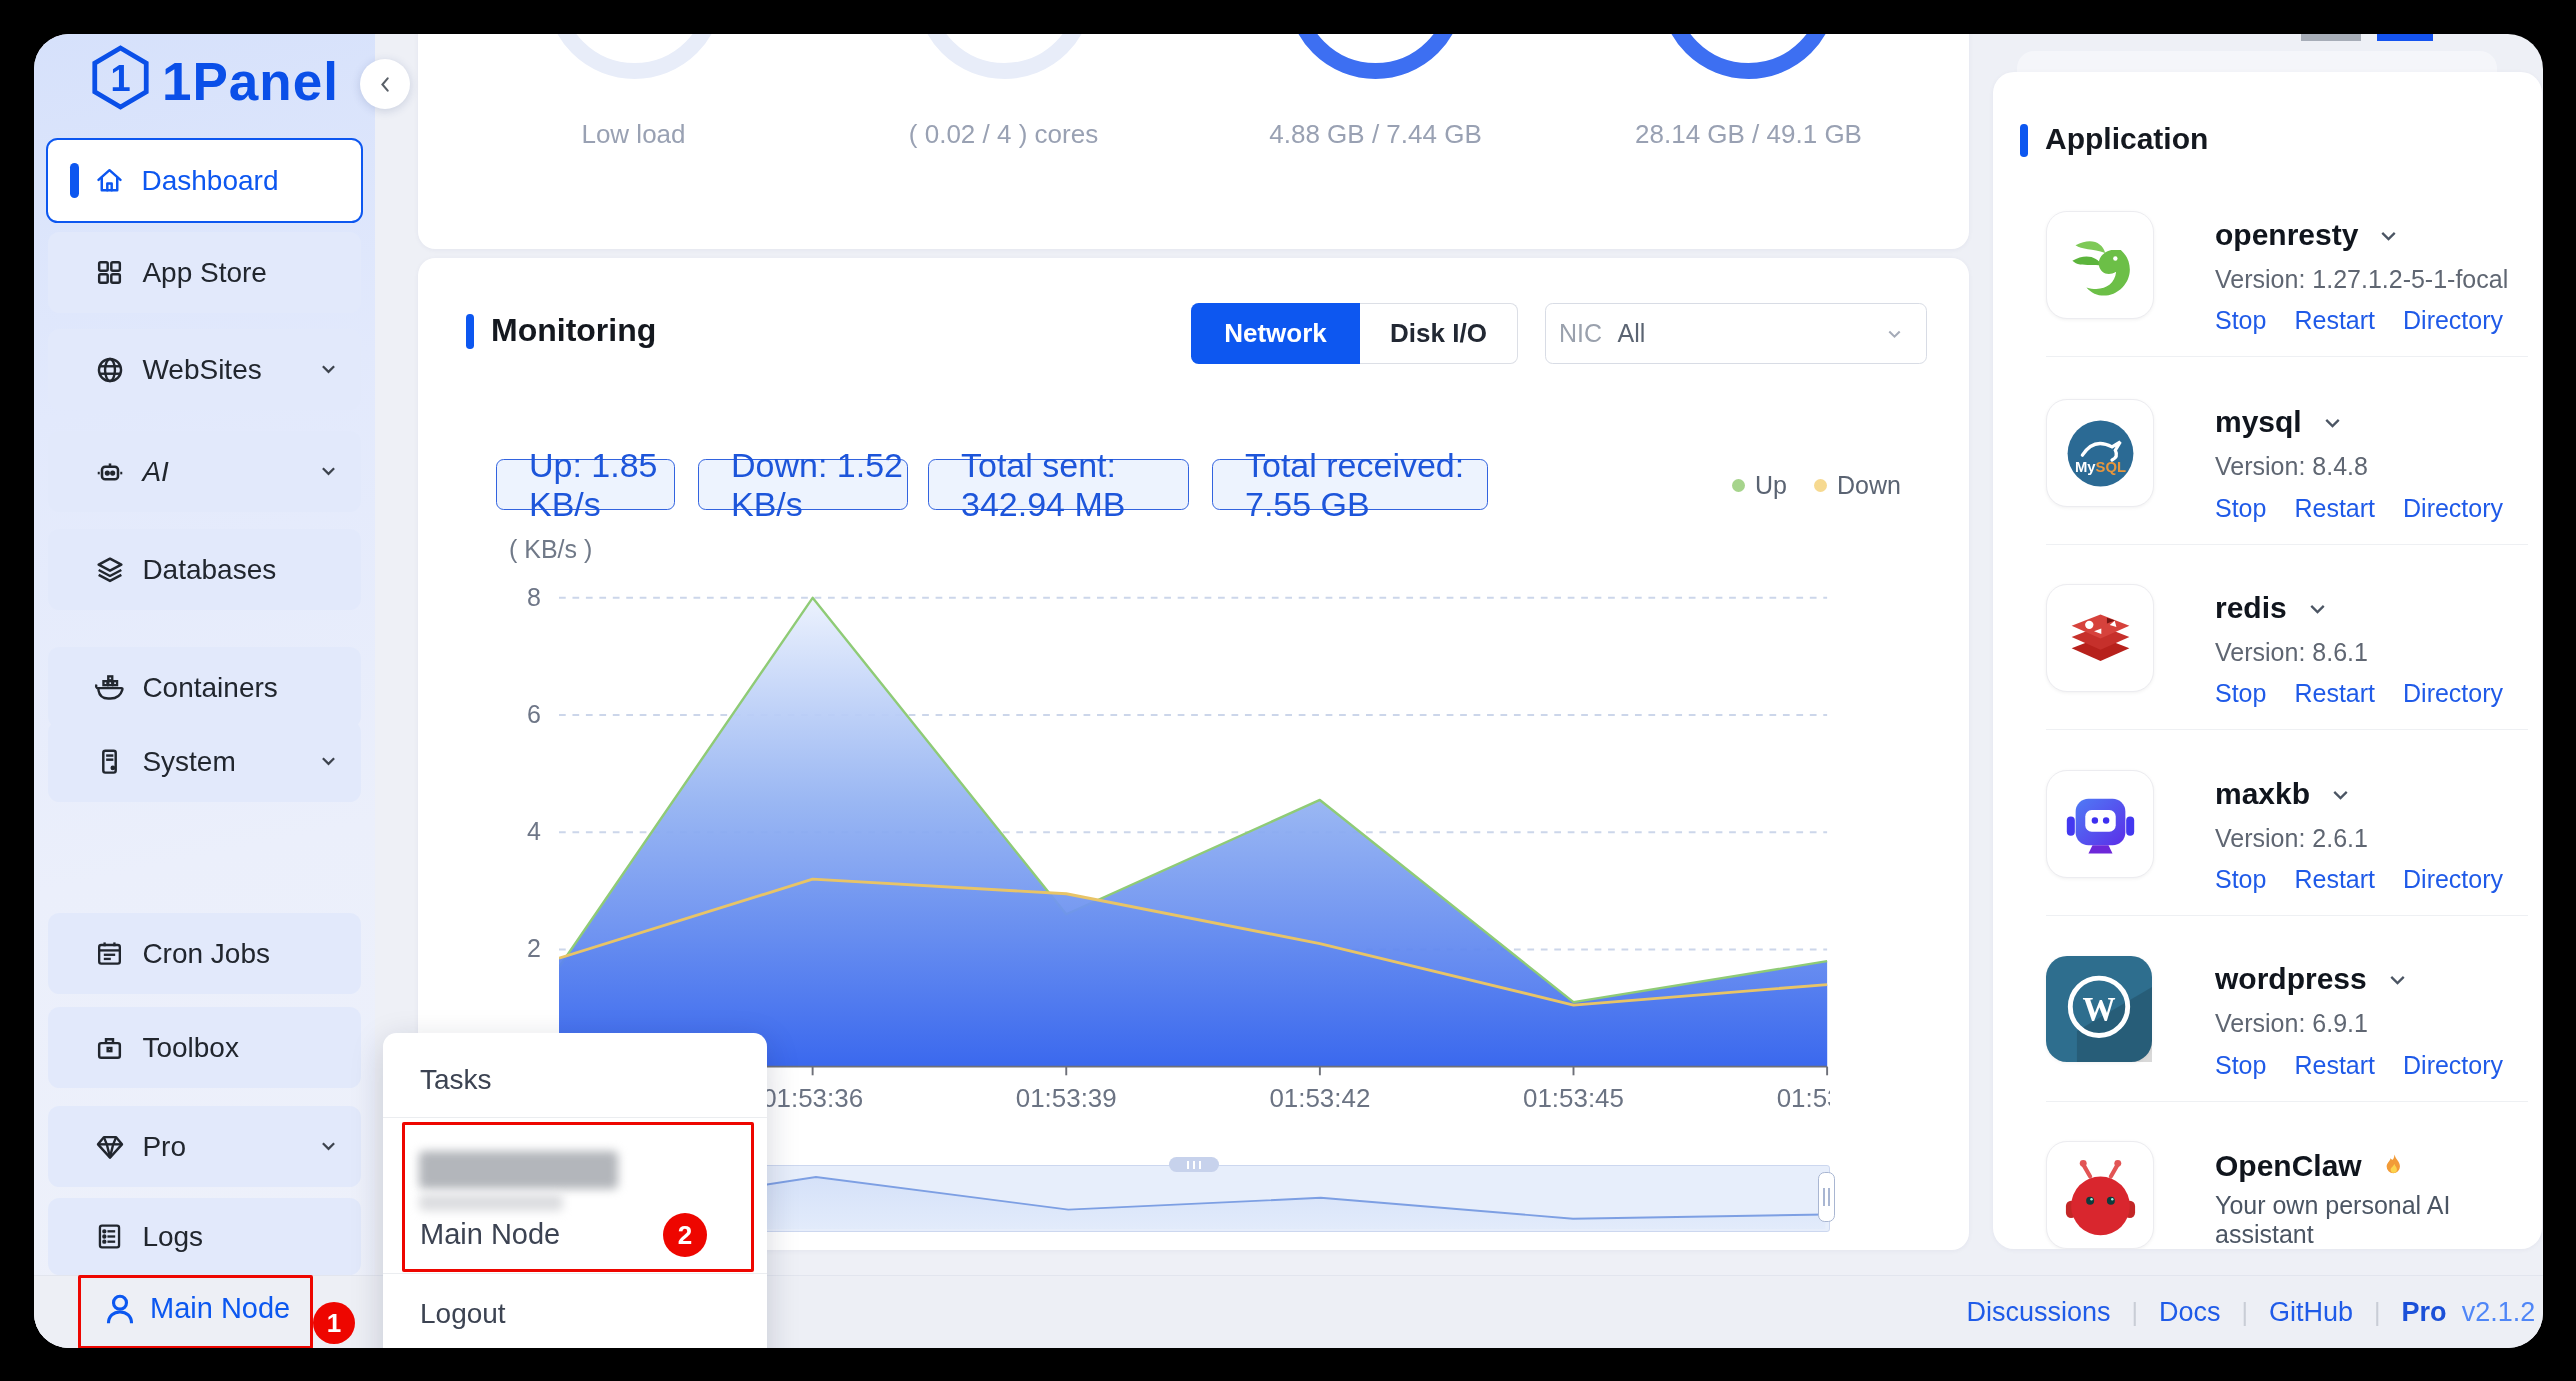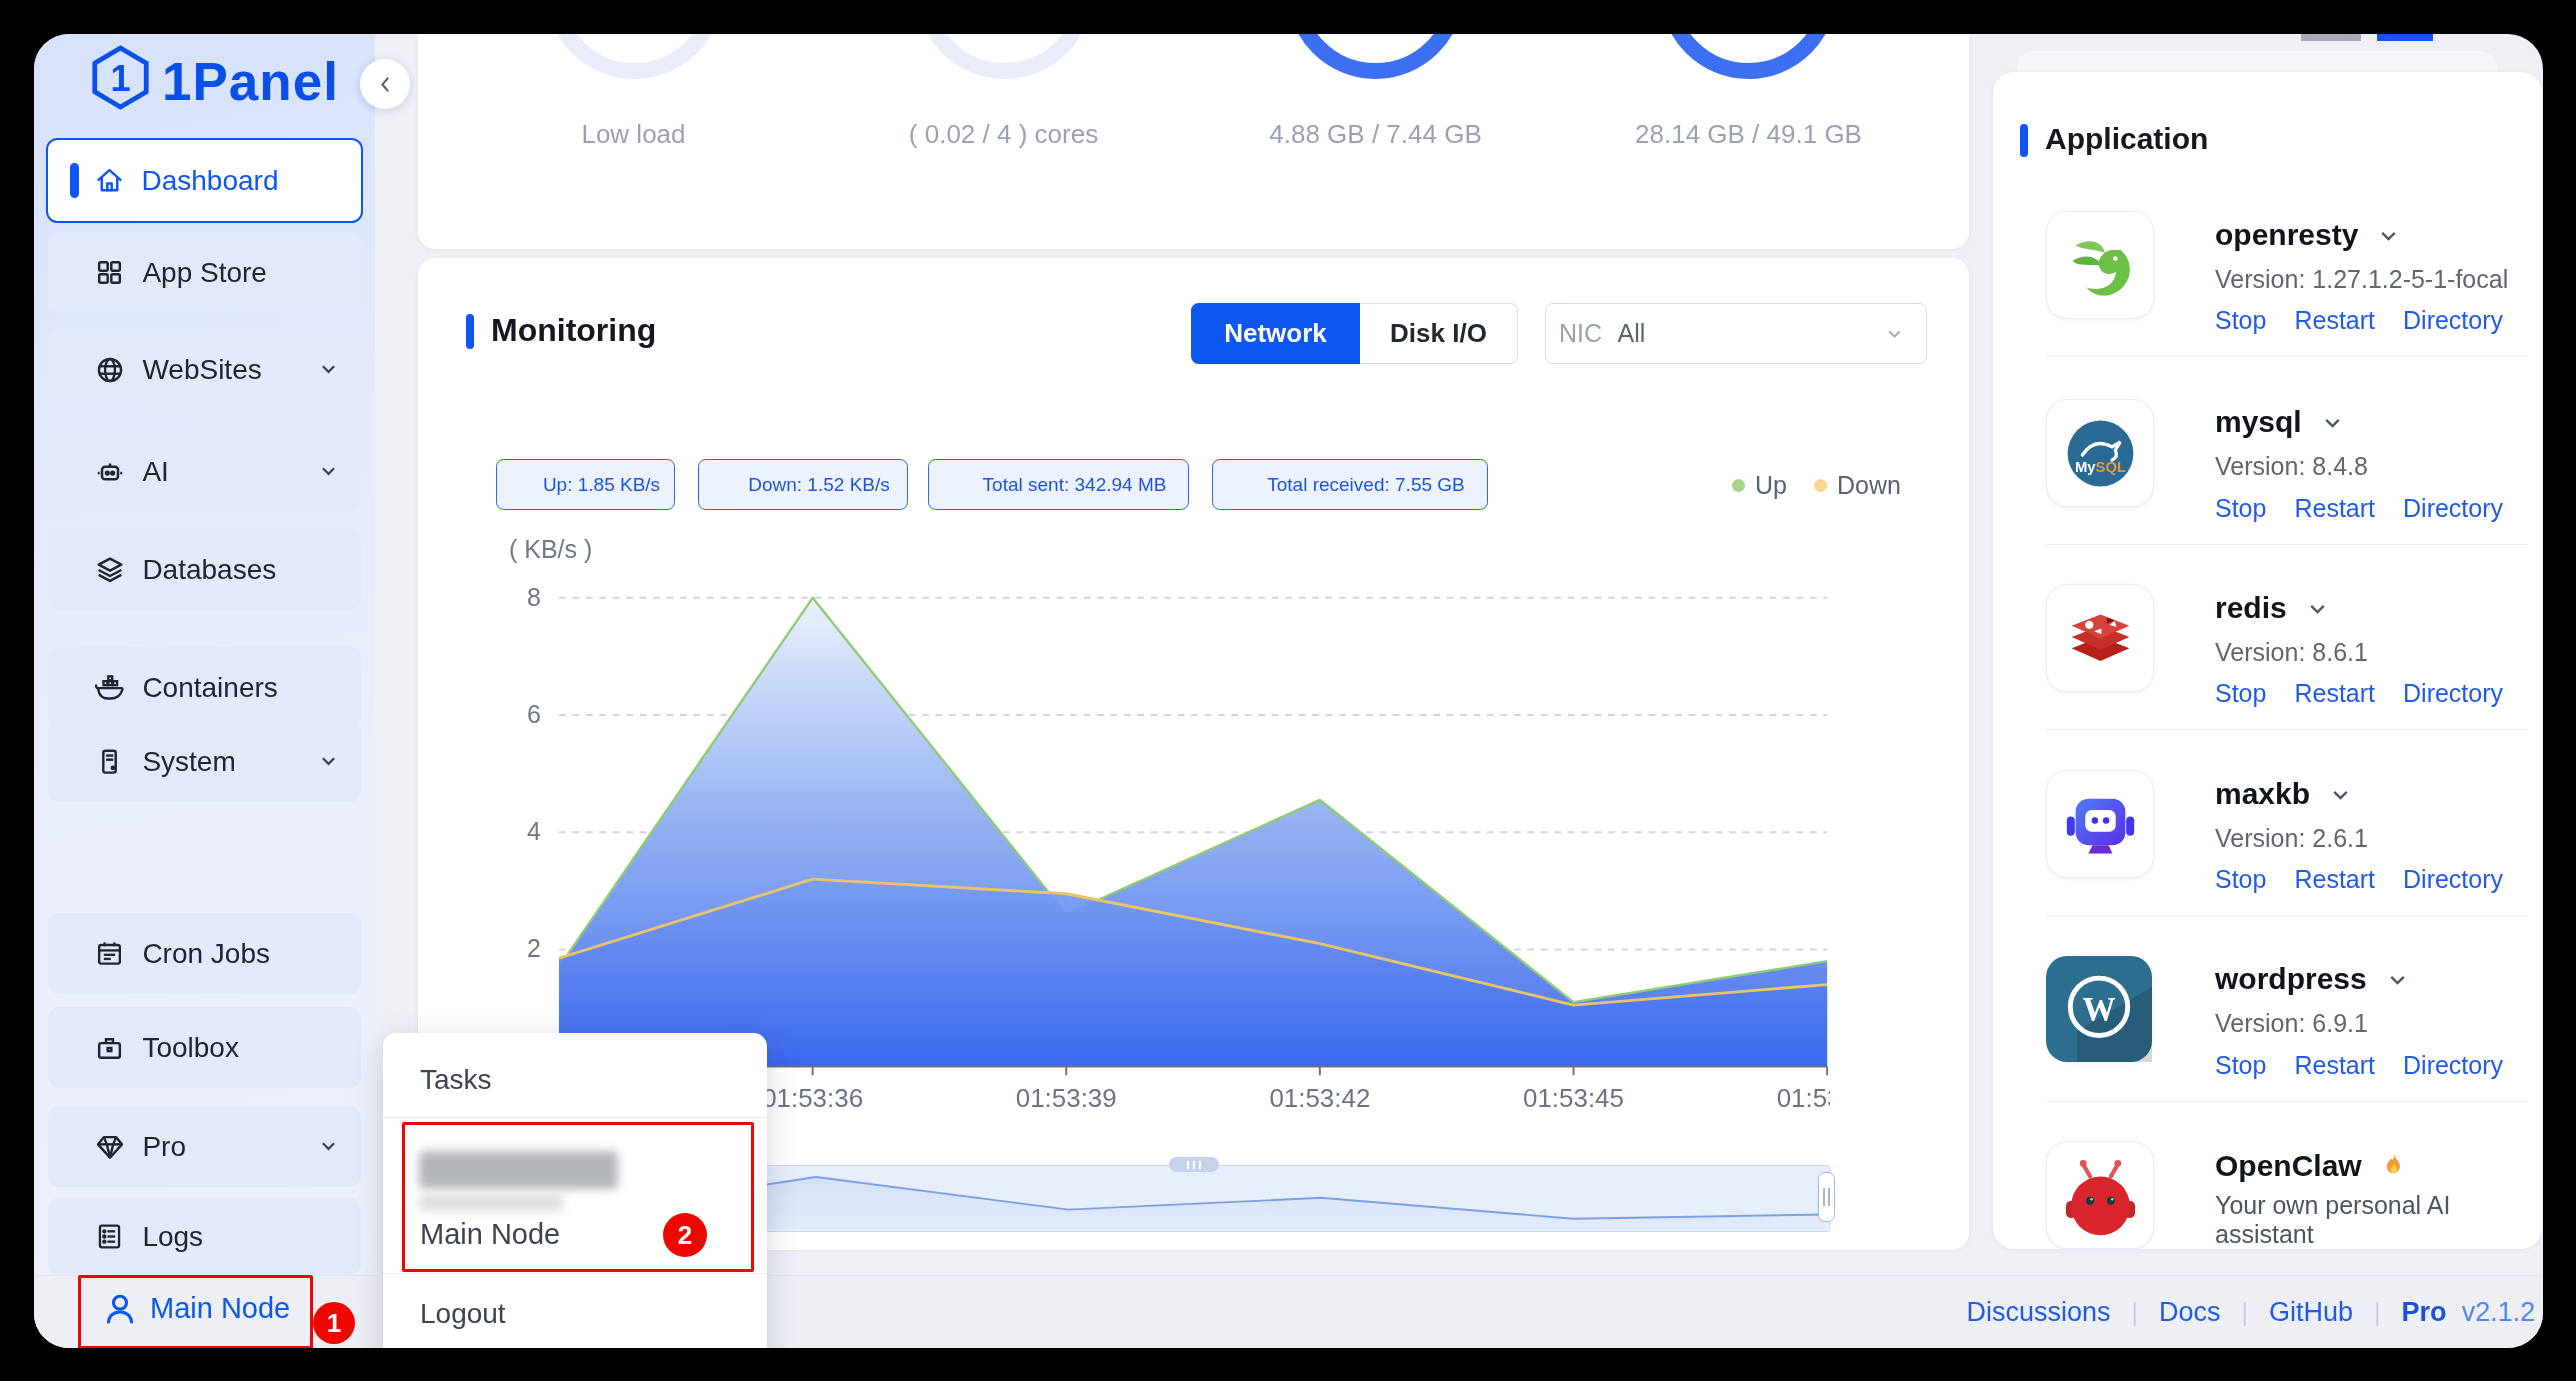--- a/index.html
+++ b/index.html
@@ -23,21 +23,21 @@
   .accent{position:absolute;left:22px;width:9.6px;height:35px;border-radius:5.8px;background:#0d57f0;}
   .node-row{position:absolute;left:0;top:1241px;width:341px;height:73px;display:flex;align-items:center;color:#0b57f0;}
   
   .card{position:absolute;background:#fff;border-radius:17.3px;box-shadow:0 1px 4.8px rgba(30,40,90,.05);}
   .ring{position:absolute;width:177px;height:177px;border-radius:50%;box-sizing:border-box;}
   .glabel{position:absolute;top:85px;width:307px;text-align:center;font-size:26px;color:#99a1b3;}
   .sec-bar{position:absolute;width:7.7px;height:35px;border-radius:3.8px;background:#0d57f0;}
   .sec-title{position:absolute;font-size:32px;font-weight:700;color:#14181f;}
   .tab{position:absolute;top:45px;height:61px;box-sizing:border-box;display:flex;align-items:center;justify-content:center;font-size:26px;}
   .pill{position:absolute;top:201px;height:51px;box-sizing:border-box;border:1.9px solid #3263df;border-radius:7.7px;
-    background:#edf3fe;color:#1d55da;font-size:19px;font-weight:500;display:flex;align-items:center;justify-content:center;padding-left:32px;}
+    background:#edf3fe;color:#1d55da;font-size:34px;font-weight:500;display:flex;align-items:center;justify-content:center;padding-left:32px;}
   .ytick{position:absolute;width:44px;text-align:right;font-size:25px;color:#6e7687;}
   .leg-dot{width:13.4px;height:13.4px;border-radius:50%;display:inline-block;margin-right:9.6px;}
   
   .app-ic{position:absolute;left:53px;width:106px;height:106px;border-radius:21px;background:#fff;
     border:1px solid #ececf0;box-shadow:0 1px 3.8px rgba(0,0,0,.06);display:flex;align-items:center;justify-content:center;}
   .app-name{position:absolute;left:222px;font-size:30px;font-weight:700;color:#10151d;display:flex;align-items:center;gap:18px;}
   .app-ver{position:absolute;left:222px;font-size:25px;color:#5f6672;}
   .app-links{position:absolute;left:222px;font-size:25px;color:#1f5ae8;display:flex;gap:28px;}
   .app-div{position:absolute;left:53px;width:482px;height:1px;background:#eef0f3;}
   .chev-g{color:#4b5563;}
@@ -108,21 +108,21 @@
         </svg>
         </span>
       <span class="lbl">WebSites</span>
       <span class="chev">
         <svg width="27" height="27" viewBox="0 0 24 24" fill="none" stroke="currentColor" stroke-width="2">
             <polyline points="7,10 12,15 17,10"></polyline>
           </svg>
         </span>
     </div>
 
-    <div class="side-item" style="top:397px;">
+    <div class="side-item" style="top:397px;font-style:italic;">
       <span class="ic">
         <svg width="32" height="32" viewBox="0 0 24 24" fill="none" stroke="#21262e" stroke-width="1.9">
           <rect x="6" y="8" width="12" height="9.5" rx="2.4"></rect>
           <circle cx="10" cy="12.8" r="1" fill="#21262e"></circle>
             <circle cx="14" cy="12.8" r="1" fill="#21262e"></circle>
           <line x1="2.8" y1="12.8" x2="4.3" y2="12.8"></line>
             <line x1="19.7" y1="12.8" x2="21.2" y2="12.8"></line>
           <line x1="12" y1="5.6" x2="12" y2="8"></line>
         </svg>
         </span>

